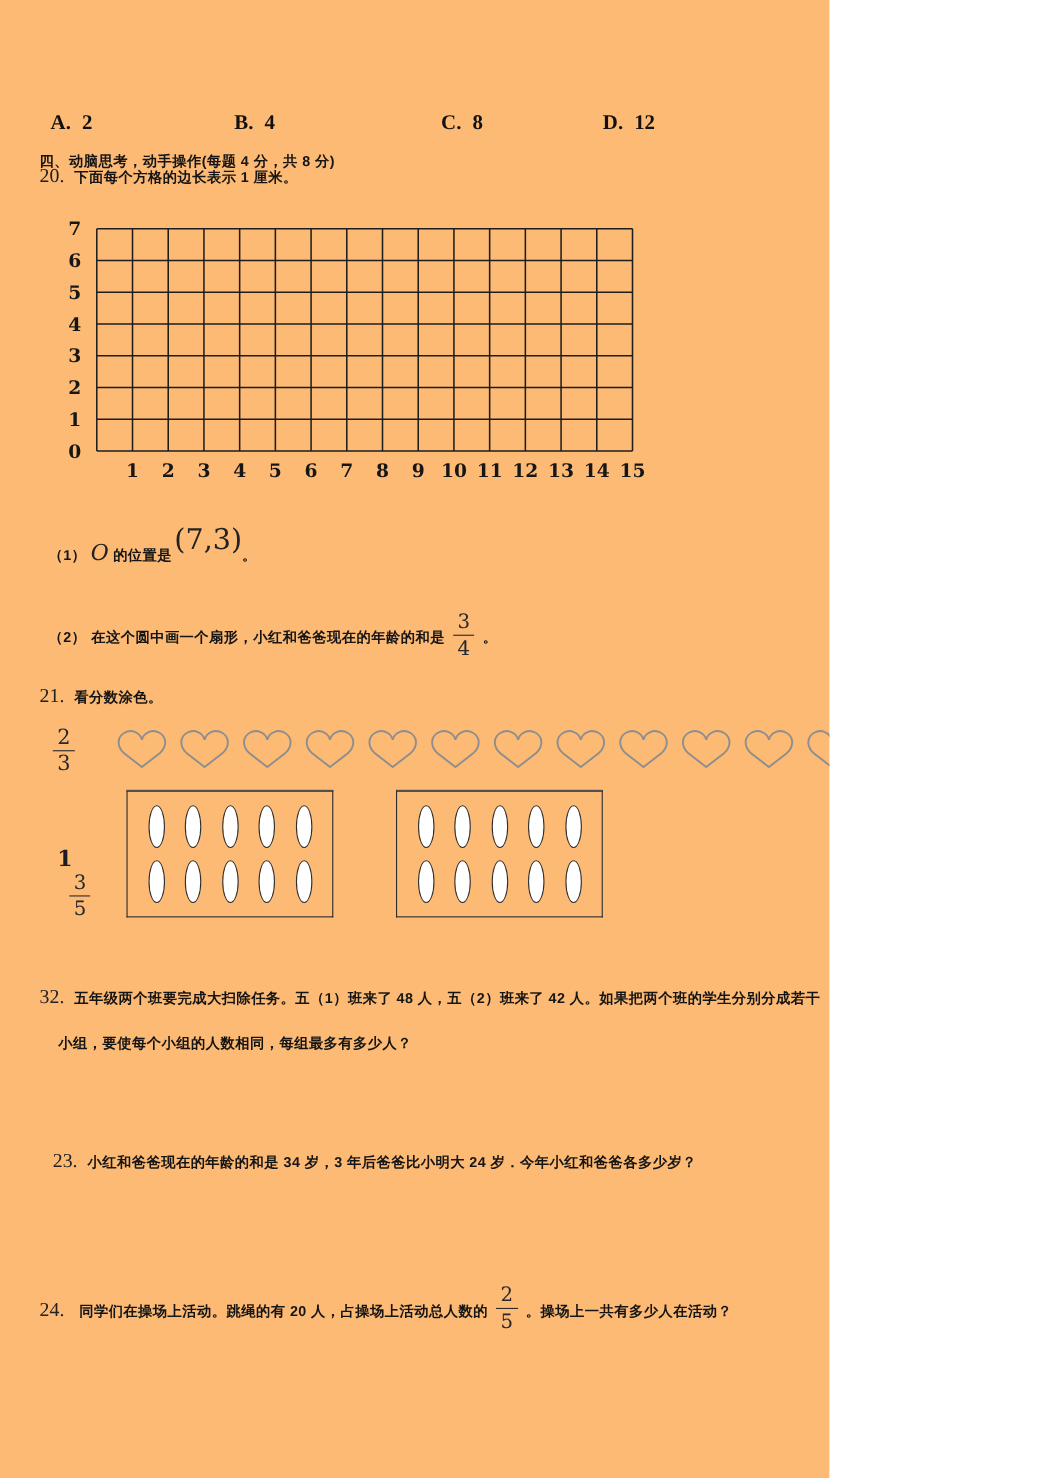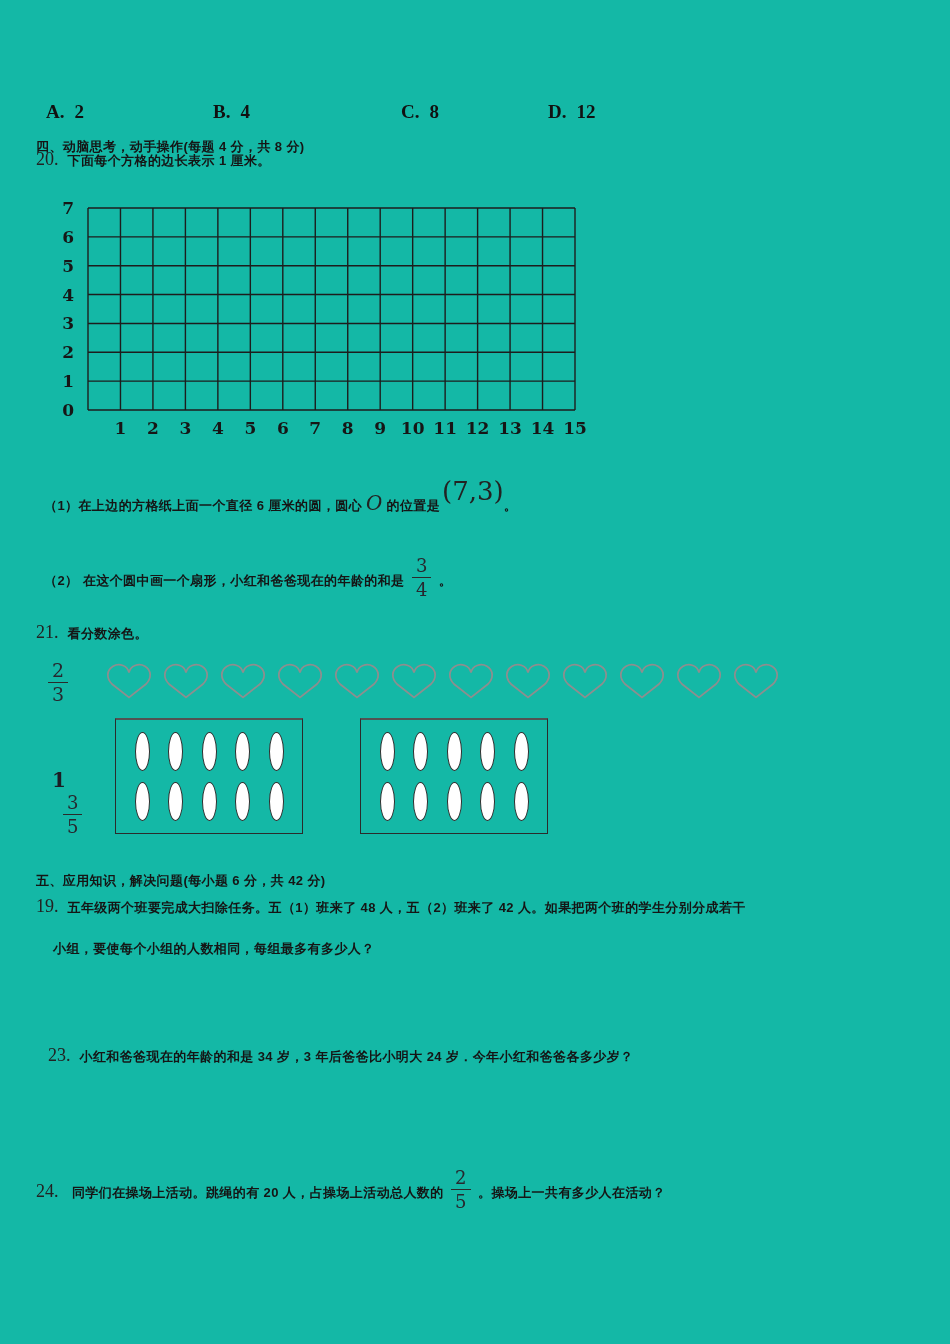--- a/index.html
+++ b/index.html
@@ -1,19 +1,19 @@
 <!DOCTYPE html>
 <html><head>
 <meta charset="utf-8">
 <style>
   html,body{margin:0;padding:0;background:#ffffff;}
   .page{
     position:relative;
-    width:950px;height:1344px;
-    background:#14b8a6;
+    width:754px;height:1344px;
+    background:#fdba74;
     overflow:hidden;
     font-family:"Liberation Sans",sans-serif;
     color:#121212;
   }
   .abs{position:absolute;}
   
   .cn{
     font-family:"Liberation Sans",sans-serif;
     font-weight:700;
     font-size:13px;
@@ -157,21 +157,20 @@
       <text x="382.6666666666667" y="236" text-anchor="middle">10</text>
       <text x="415.1333333333333" y="236" text-anchor="middle">11</text>
       <text x="447.6" y="236" text-anchor="middle">12</text>
       <text x="480.0666666666667" y="236" text-anchor="middle">13</text>
       <text x="512.5333333333333" y="236" text-anchor="middle">14</text>
       <text x="545" y="236" text-anchor="middle">15</text>
     </svg>
 
   <div class="abs qline" style="left:44px;top:486px;">
     <span class="cn">（1）</span>
-    <span class="cn">在上边的方格纸上面一个直径 6 厘米的圆，圆心</span>
     <span class="math-o">O</span>
     <span class="cn">的位置是</span>
     <span class="coords">(7,3)</span>
     <span class="cn">。</span>
   </div>
 
   <div class="abs" style="left:44px;top:554px;white-space:nowrap;">
     <span class="cn">（2）</span>
     <span class="cn">在这个圆中画一个扇形，小红和爸爸现在的年龄的和是</span>
     <span class="frac frac-inline">
@@ -262,24 +261,23 @@
       </div>
       <div class="oval-row">
         <span class="oval"></span>
         <span class="oval"></span>
         <span class="oval"></span>
         <span class="oval"></span>
         <span class="oval"></span>
       </div>
     </div>
 
-  <div class="abs cn" style="left:36px;top:868px;">五、应用知识，解决问题(每小题 6 分，共 42 分)</div>
 
   <div class="abs qline" style="left:36px;top:895px;">
-    <span class="qnum">19.</span>
+    <span class="qnum">32.</span>
     <span class="cn">五年级两个班要完成大扫除任务。五（1）班来了 48 人，五（2）班来了 42 人。如果把两个班的学生分别分成若干</span>
   </div>
   <div class="abs cn" style="left:53px;top:936px;">小组，要使每个小组的人数相同，每组最多有多少人？</div>
 
   <div class="abs qline" style="left:36px;top:1044px;margin-left:12px;">
     <span class="qnum">23.</span>
     <span class="cn">小红和爸爸现在的年龄的和是 34 岁，3 年后爸爸比小明大 24 岁．今年小红和爸爸各多少岁？</span>
   </div>
 
   <div class="abs" style="left:36px;top:1166px;white-space:nowrap;">

